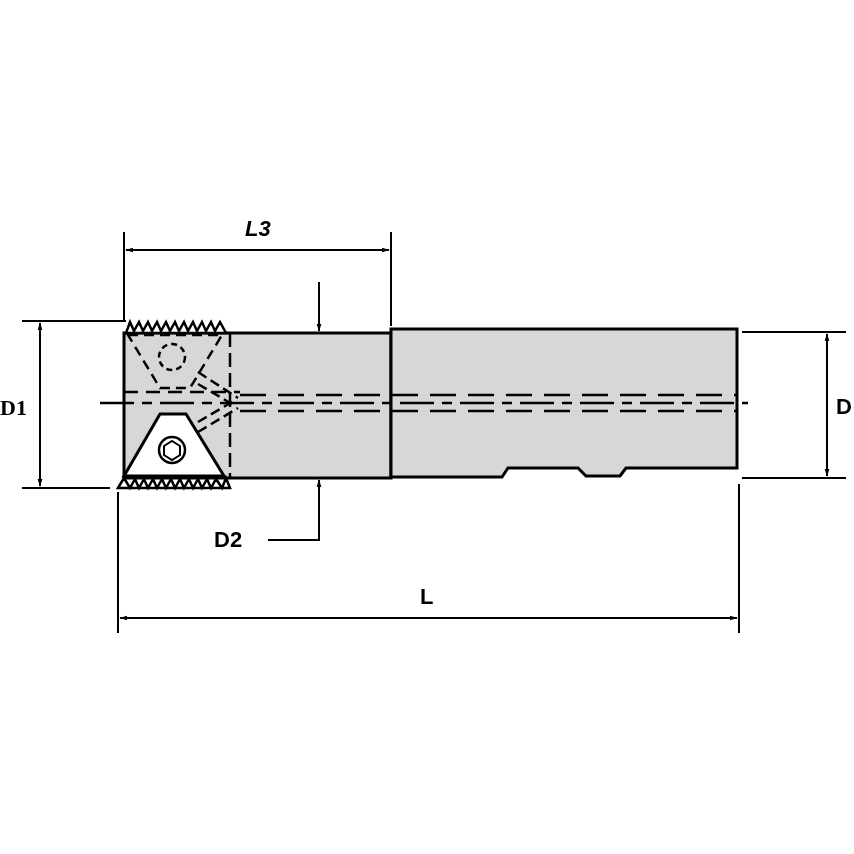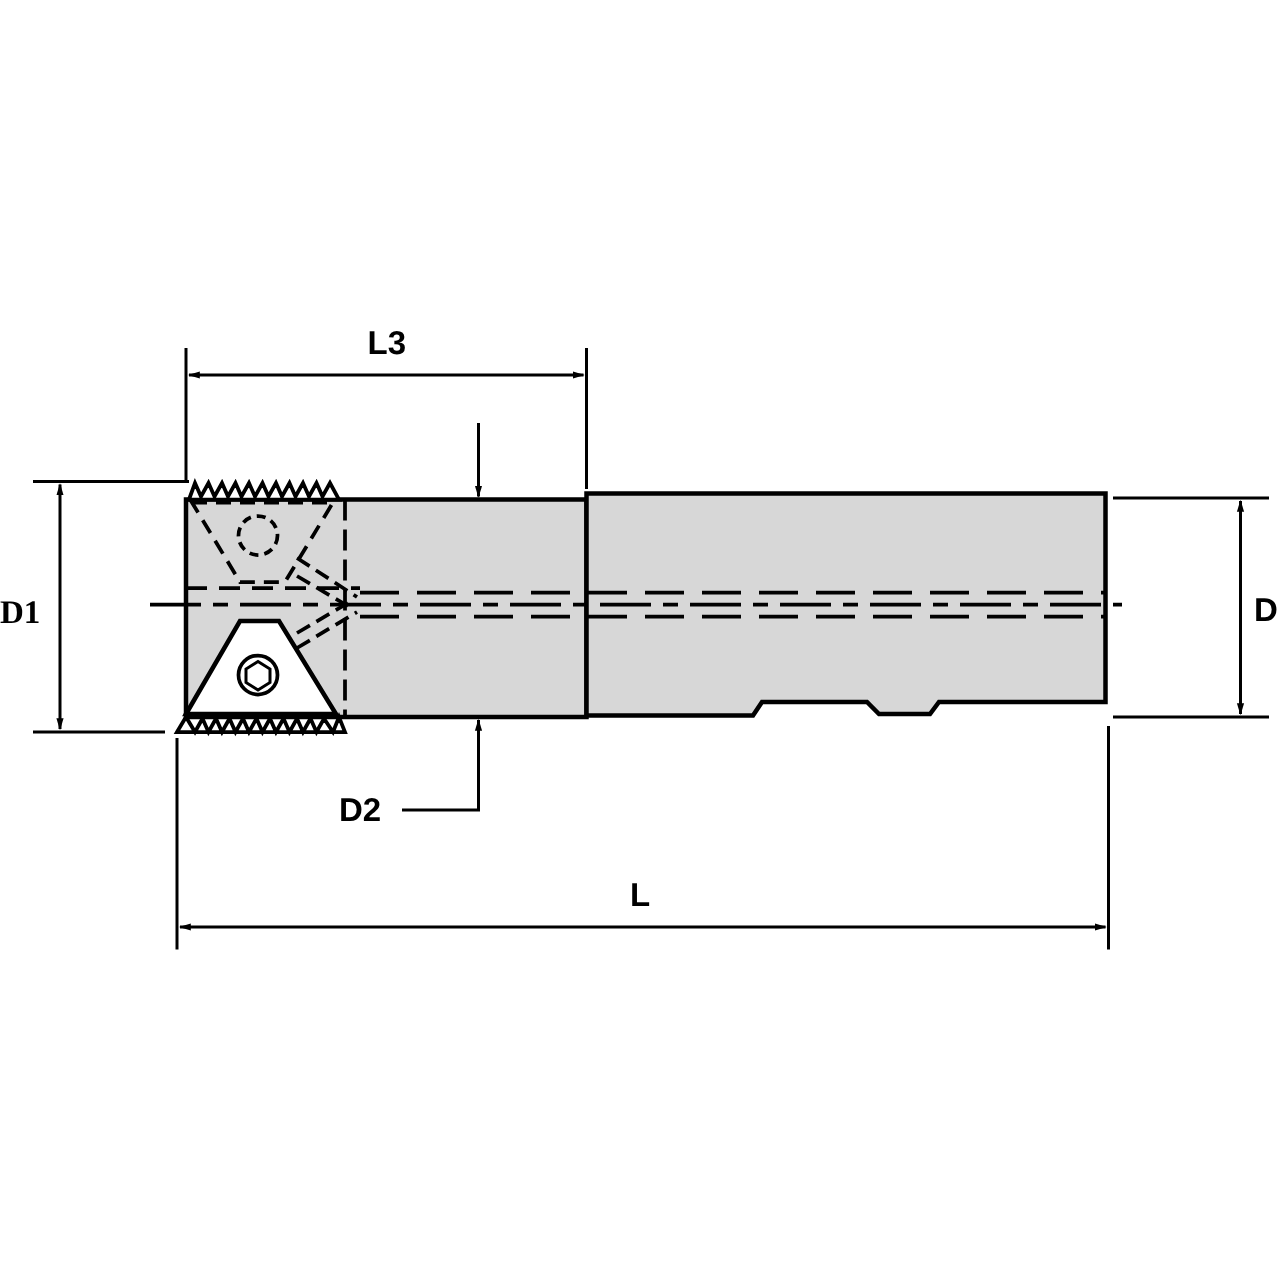--- a/index.html
+++ b/index.html
@@ -83,17 +83,17 @@
   <g stroke="#000" stroke-width="2" fill="none">
     <line x1="319" y1="282" x2="319" y2="331" marker-end="url(#arr)"></line>
     <polyline points="268,540 319,540 319,480" marker-end="url(#arr)"></polyline>
   </g>
 
   <g stroke="#000" stroke-width="2">
     <line x1="120" y1="618" x2="737" y2="618" marker-start="url(#arr)" marker-end="url(#arr)"></line>
   </g>
 </svg>
 
-<div class="lbl" style="left:245px; top:218px;">L3</div>
+<div class="lbl" style="left:245px; top:218px;font-style:italic;">L3</div>
 <div class="lbl" style="left:0px; top:397px;font-family:Liberation Serif, serif;">D1</div>
 <div class="lbl" style="left:836px; top:396px;">D</div>
-<div class="lbl" style="left:226px; top:529px;">D2</div>
+<div class="lbl" style="left:214px; top:529px;">D2</div>
 <div class="lbl" style="left:420px; top:586px;">L</div>
 
 </body></html>

